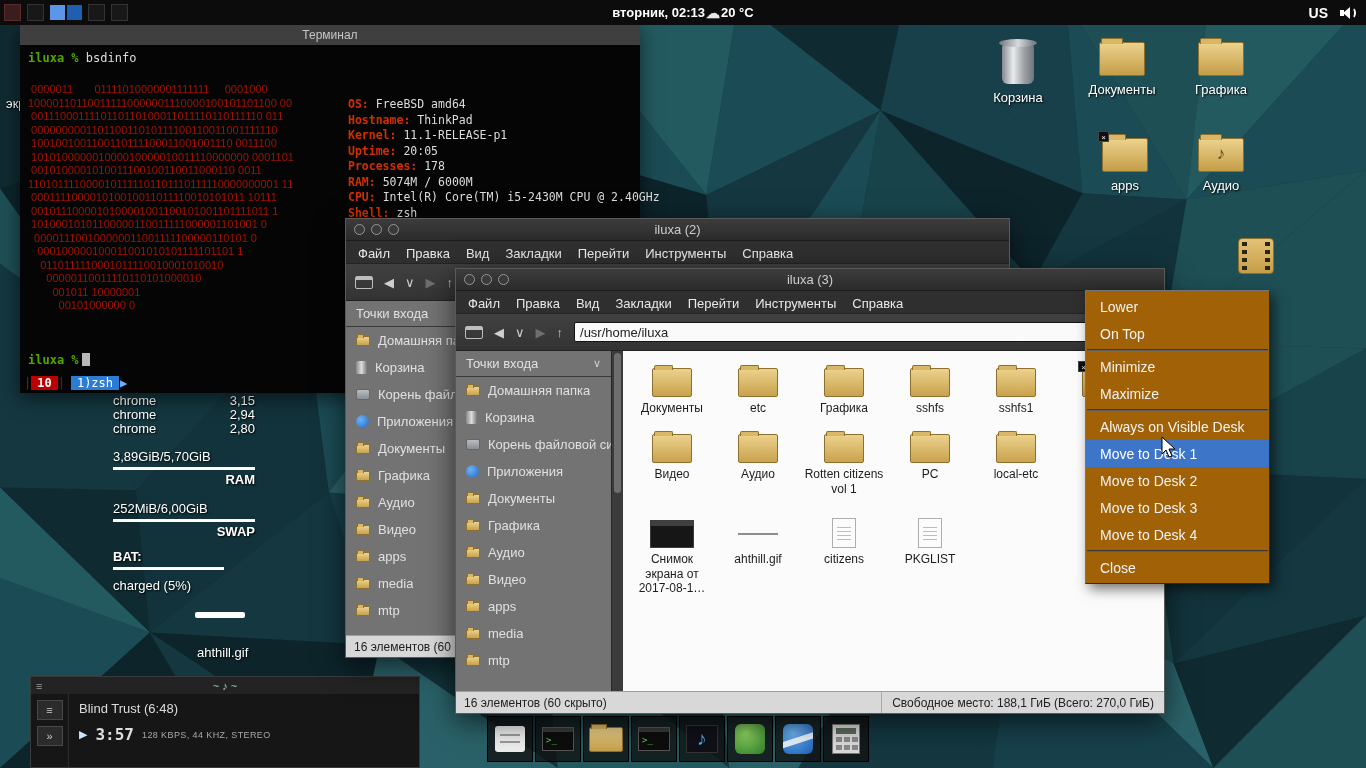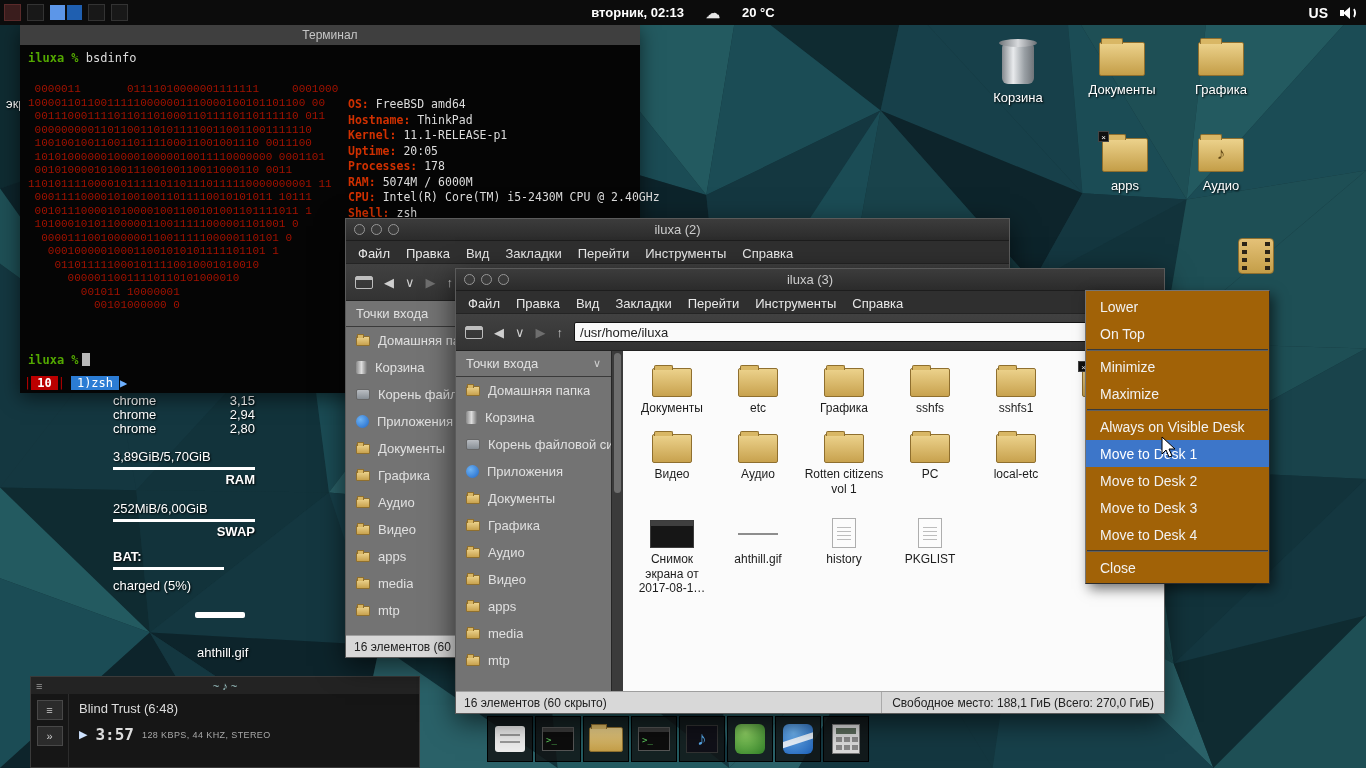--- a/index.html
+++ b/index.html
@@ -7,35 +7,35 @@
 body{position:relative;font-family:"Liberation Sans",sans-serif;background:#16343a}
 
 
 .panel{position:absolute;left:0;top:0;width:1366px;height:25px;background:#0c0c0c;z-index:90;display:flex;align-items:center;color:#fff}
 .panel-left{display:flex;align-items:center;gap:6px;padding-left:4px}
 .pico{width:17px;height:17px;border:1px solid #333;background:#181818}
 .pico.red{background:#3a1d1d;border-color:#5a2a2a}
 .pager{display:flex;gap:2px}
 .pager i{display:block;width:15px;height:15px;background:#1f5fb0}
 .pager i.active{background:#5c96e8}
-.panel-center{position:absolute;left:50%;transform:translateX(-50%);display:flex;align-items:center;gap:22px;font-size:13px;font-weight:bold}
+.panel-center{position:absolute;left:50%;transform:translateX(-50%);display:flex;align-items:center;gap:1px;font-size:13px;font-weight:bold}
 .cloud{font-size:14px;color:#e8e8e8}
 .panel-right{margin-left:auto;display:flex;align-items:center;gap:12px;padding-right:10px;font-size:14px;font-weight:bold}
 .vol{width:16px;height:14px;position:relative}
 .vol::before{content:"";position:absolute;left:0;top:4px;width:4px;height:6px;background:#fff}
 .vol::after{content:"";position:absolute;left:3px;top:1px;border:6px solid transparent;border-right:7px solid #fff;border-left:0}
 .vol .wave{position:absolute;right:0;top:1px;width:9px;height:12px;border:2px solid transparent;border-right-color:#fff;border-radius:50%}
 
 
 .term{position:absolute;left:20px;top:25px;width:620px;height:368px;background:#050505;z-index:20;box-shadow:0 5px 18px rgba(0,0,0,.55);display:flex;flex-direction:column}
 .term-title{height:20px;background:#3f3f3f;color:#c6c6c6;font-size:12px;display:flex;align-items:center;justify-content:center;flex:none}
 .term-body{position:relative;flex:1;font-family:"DejaVu Sans Mono",monospace;font-size:12px;color:#dcdcdc}
 .cmdline{position:absolute;left:8px;top:6px;white-space:pre}
 .tuser{color:#53a800;font-weight:bold}
-.art{position:absolute;left:8px;top:38px;font-size:11px;line-height:13.5px;color:#a21200;white-space:pre;font-family:Liberation Mono, monospace}
+.art{position:absolute;left:8px;top:38px;font-size:11px;line-height:13.5px;color:#a21200;white-space:pre;font-family:Liberation Sans, sans-serif}
 .tinfo{position:absolute;left:328px;top:52px;font-size:11.5px;line-height:15.5px;white-space:nowrap}
 .tinfo b{color:#d03000;font-weight:bold}
 .prompt2{position:absolute;left:8px;top:308px;white-space:pre}
 .cursorblk{display:inline-block;width:8px;height:13px;background:#b8b8b8;vertical-align:-2px;margin-left:3px}
 .tstatus{position:absolute;left:4px;bottom:3px;font-size:12px;display:flex;align-items:center}
 .tpipe{color:#c00000}
 .tred{background:#bb0000;color:#fff;padding:0 6px;font-weight:bold}
 .tblue{background:#2b7cd4;color:#fff;padding:0 6px;margin-left:6px}
 .tbluearrow{color:#6db0ff;margin-left:1px}
 
@@ -605,21 +605,21 @@
         <div class="fi">
             <div class="fic">
               <div class="ic-gif"></div>
             </div>
             <span>ahthill.gif</span>
           </div>
         <div class="fi">
             <div class="fic">
               <div class="ic-txt"></div>
             </div>
-            <span>history</span>
+            <span>citizens</span>
           </div>
         <div class="fi">
             <div class="fic">
               <div class="ic-txt"></div>
             </div>
             <span>PKGLIST</span>
           </div>
       </div>
     </div>
   </div>

